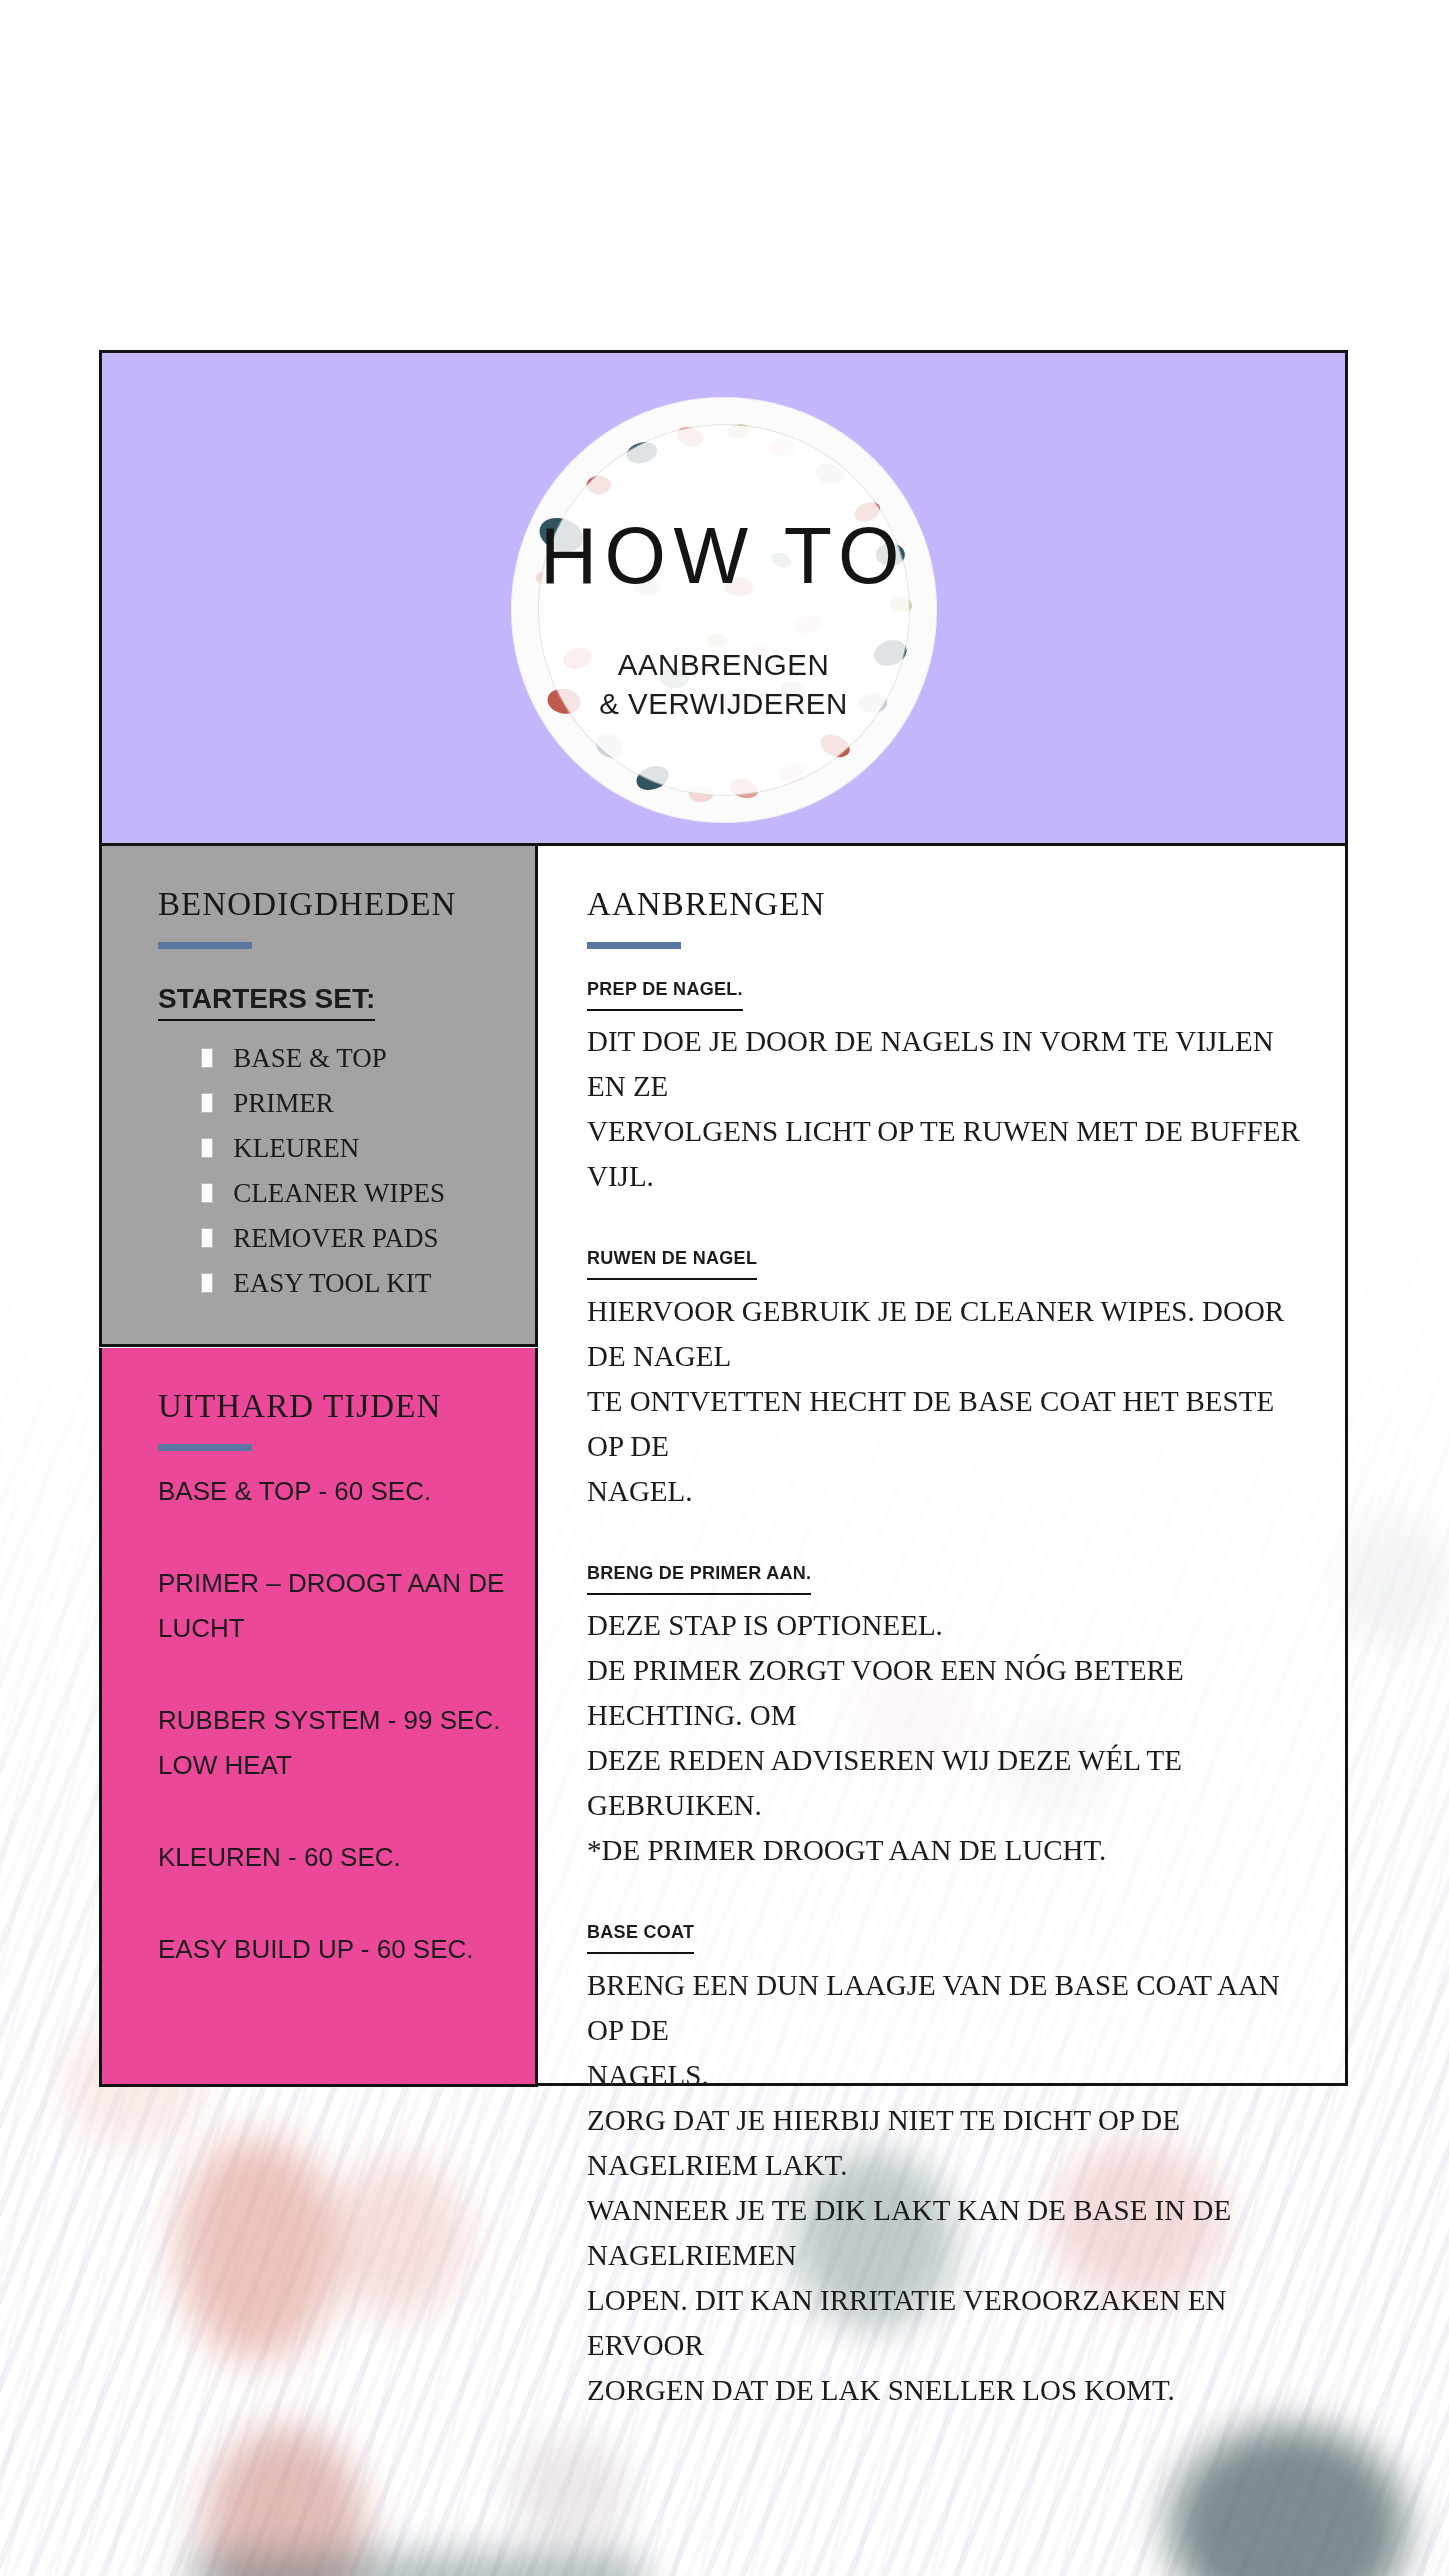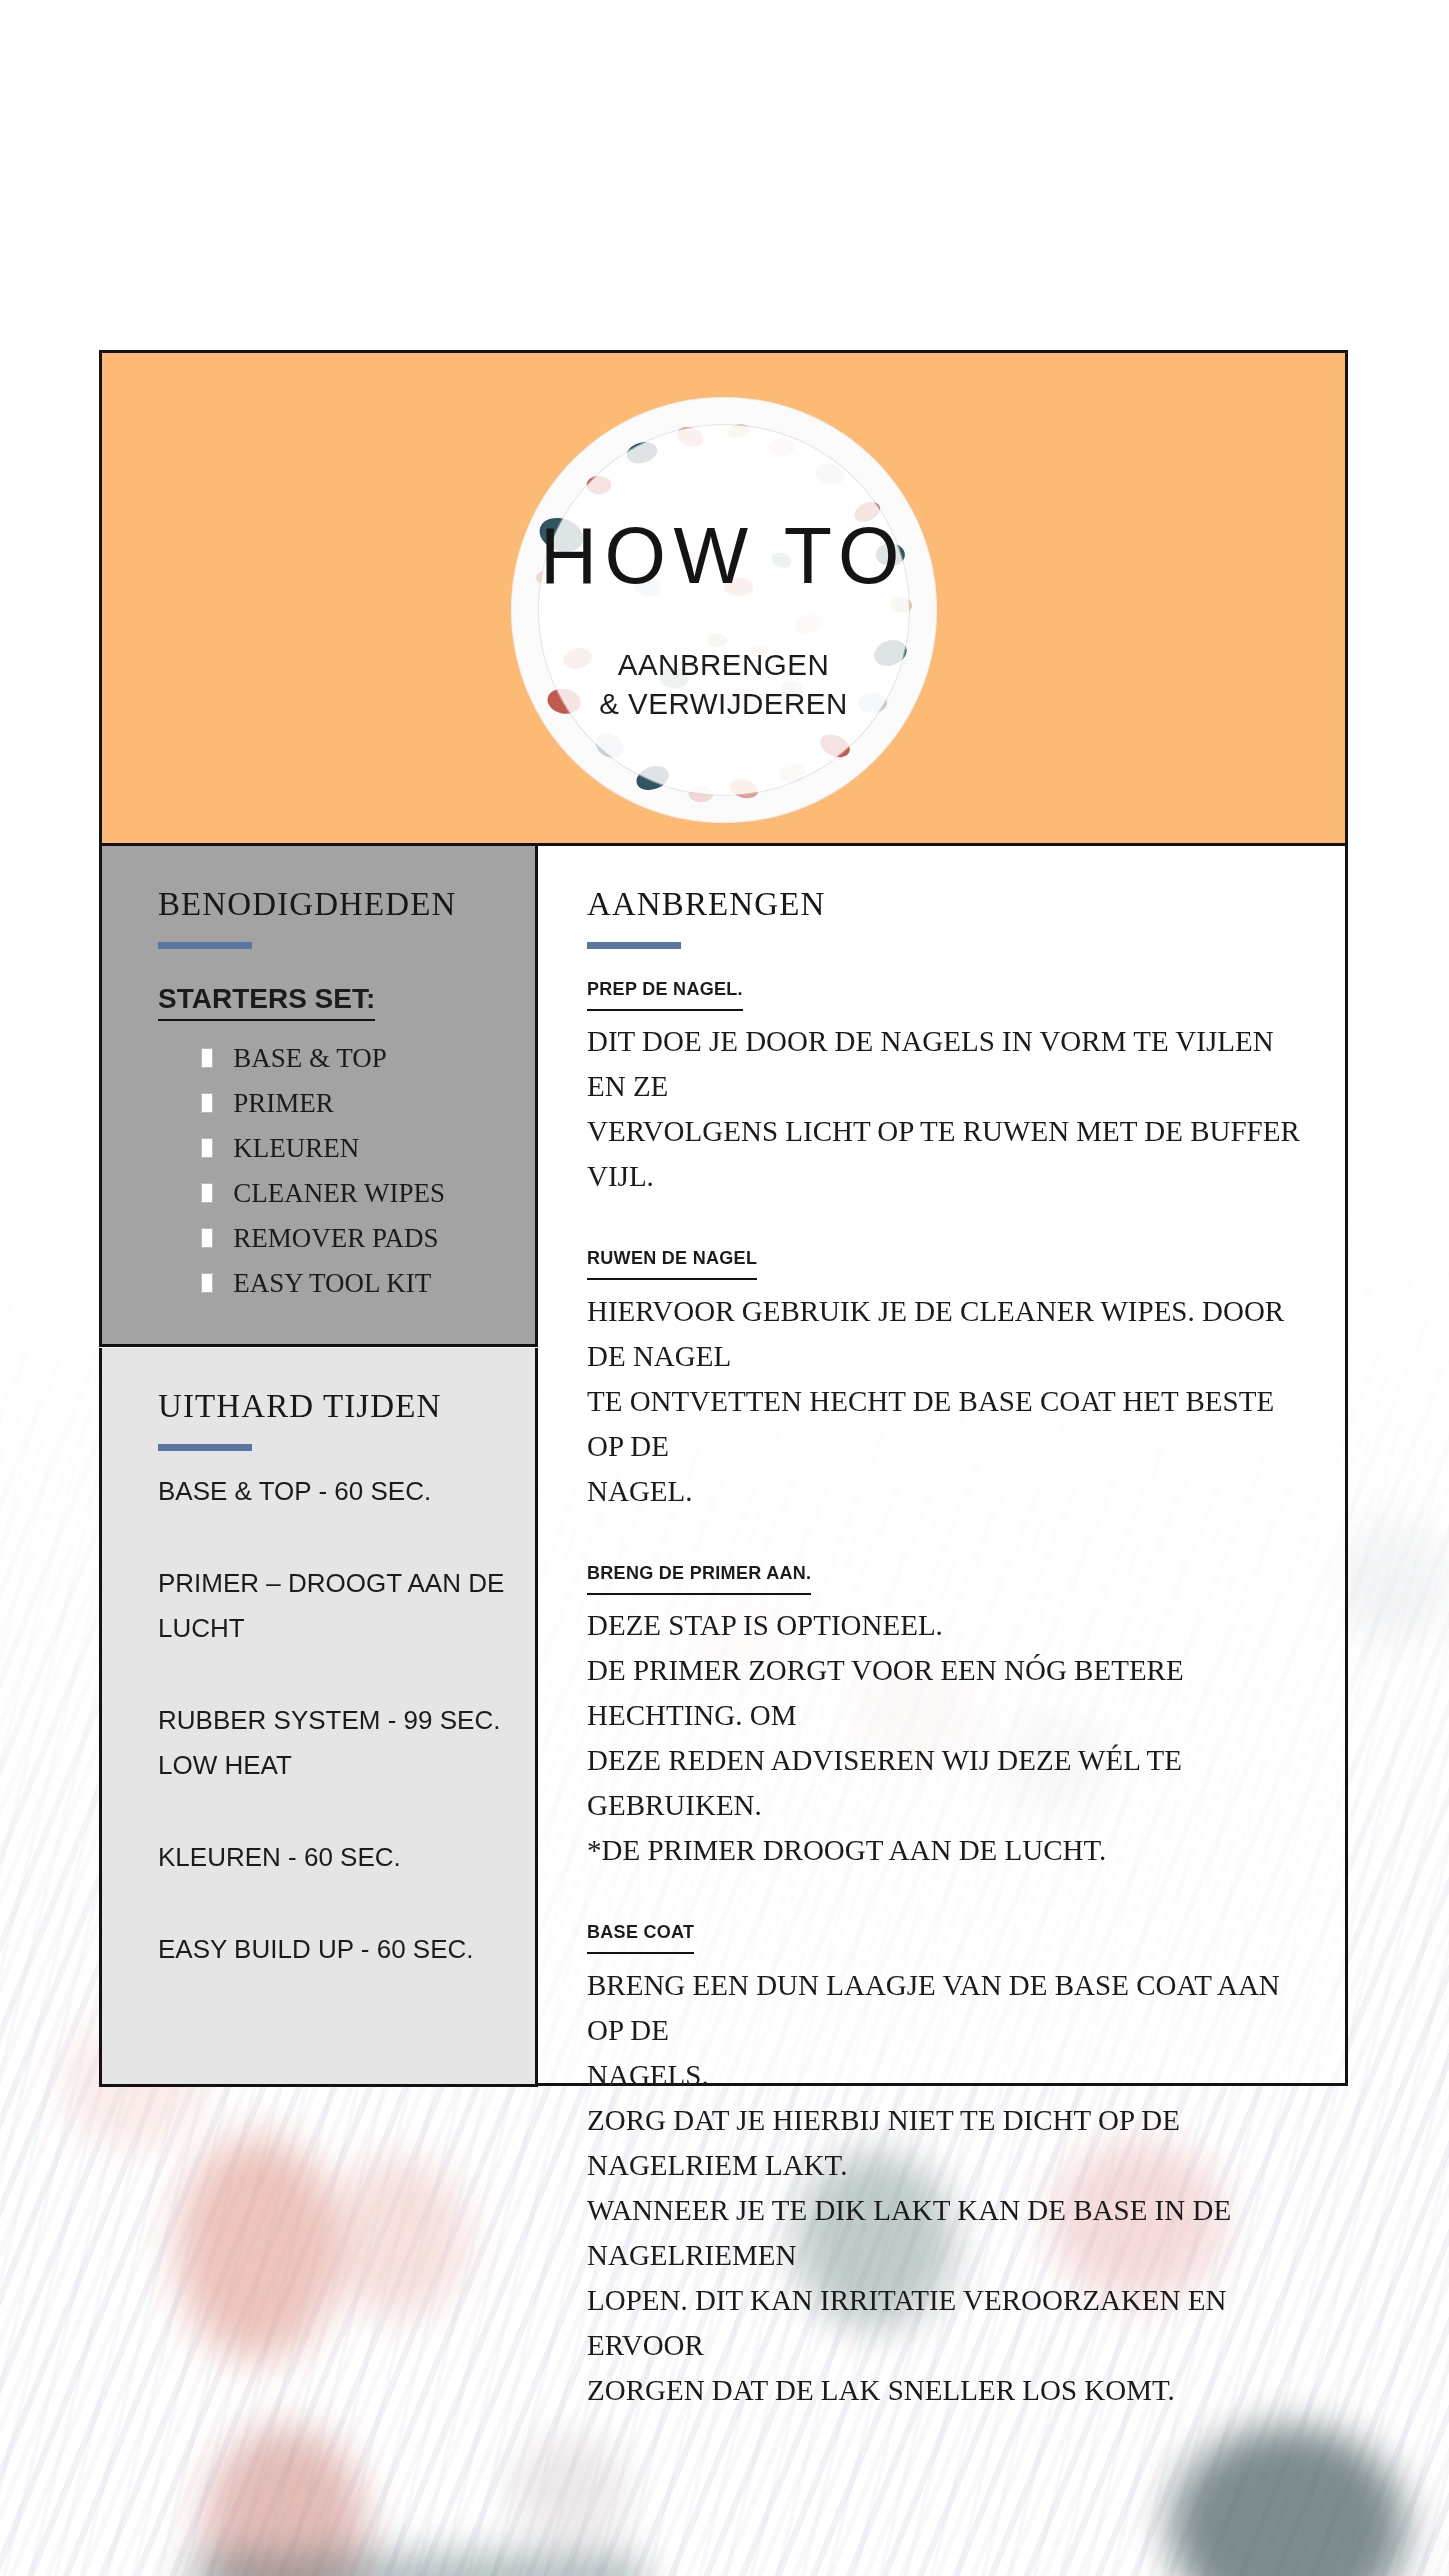--- a/index.html
+++ b/index.html
@@ -19,25 +19,25 @@
   .bg-blobs { position:absolute; inset:0; filter:blur(20.4px); }
   .blob { position:absolute; border-radius:50%; }
   .bg-fade { position:absolute; inset:0;
     background:linear-gradient(180deg,#ffffff 0%,#ffffff 40%,
       rgba(255,255,255,0.88) 52%, rgba(255,255,255,0.55) 62%,
       rgba(255,255,255,0.18) 74%, rgba(255,255,255,0) 85%); }
 
   
   .box { position:absolute; border:0 solid #121212; }
   .box-header { left:99px; top:350px;  width:1249px; height:496px;
-                border-width:3.8px; background:#fdba74; }
+                border-width:3.8px; background:#c4b5fd; }
   .box-left1  { left:99px; top:846px; width:439px;  height:501px;
                 border-width:0 3.8px 3.8px 3.8px; background:#a3a3a3; }
   .box-left2  { left:99px; top:1348px; width:439px;  height:739px;
-                border-width:0 3.8px 3.8px 3.8px; background:#e5e5e5; }
+                border-width:0 3.8px 3.8px 3.8px; background:#ec4899; }
   .box-right  { left:538px; top:846px; width:810px; height:1240px;
                 border-width:0 3.8px 3.8px 0; background:rgba(255,255,255,0.55); }
 
   .pad-l { padding:39px 21.5px 0 56px; }
   .pad-r { padding:39px 32px 0 49px; }
 
   .serif-heading { font-family:"Liberation Serif", serif; font-size:33px;
                    line-height:39px; letter-spacing:1.1px; color:#181818; }
   .bar { width:94px; height:7px; background:#5b76a1; margin-top:18px; }
 

